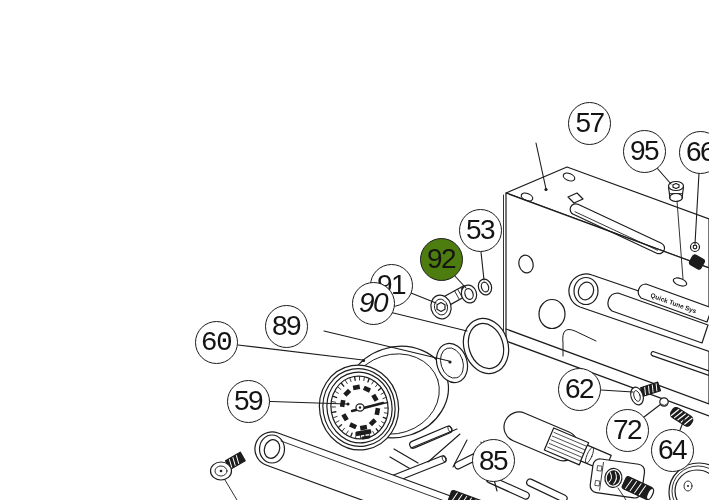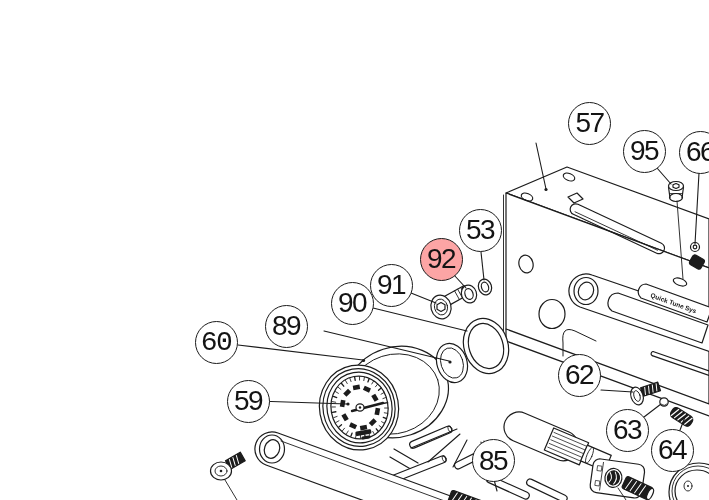--- a/index.html
+++ b/index.html
@@ -6,21 +6,21 @@
   body{width:709px;height:500px;overflow:hidden;background:#fff;
        font-family:"Liberation Sans",sans-serif;}
   #stage{position:relative;width:709px;height:500px;overflow:hidden;background:#fff;}
   #drawing{position:absolute;left:0;top:0;}
   .title{position:absolute;left:56px;top:180px;font-size:17px;color:#161616;
          letter-spacing:0.2px;white-space:nowrap;}
   .balloon{position:absolute;width:43px;height:43px;margin-left:-21.5px;margin-top:-21.5px;
            box-sizing:border-box;border:1.8px solid #1c1c1c;border-radius:50%;background:#fff;
            display:flex;align-items:center;justify-content:center;
            font-size:28px;letter-spacing:-1.5px;color:#141414;cursor:pointer;}
-  .balloon.highlighted{background:#fca5a5;}
+  .balloon.highlighted{background:#4d7c0f;}
   svg *{vector-effect:none;}
 </style>
 </head>
 <body>
 
 <div id="stage">
 
   <svg id="drawing" width="709" height="500" viewBox="0 0 709 500" fill="none" stroke="#1c1c1c" stroke-width="1.2" stroke-linecap="round" stroke-linejoin="round">
 
     <g>
@@ -320,22 +320,22 @@
   </svg>
 
 
   <div id="balloon-layer">
       <div class="balloon" style="left: 532px; top: 123px; margin-left: 36px;">57</div>
       <div class="balloon" style="left: 644px; top: 151px;">95</div>
       <div class="balloon" style="left: 700px; top: 152px;">66</div>
       <div class="balloon" style="left: 480px; top: 230px;">53</div>
       <div class="balloon highlighted" style="left: 441px; top: 259px;">92</div>
       <div class="balloon" style="left: 391px; top: 285px;">91</div>
-      <div class="balloon" style="left: 352px; top: 303px;">90</div>
+      <div class="balloon" style="left: 373px; top: 303px; font-style: italic;">90</div>
       <div class="balloon" style="left: 286px; top: 326px;">89</div>
       <div class="balloon" style="left: 216px; top: 342px; font-family: Liberation Mono, monospace;">60</div>
       <div class="balloon" style="left: 248px; top: 401px;">59</div>
       <div class="balloon" style="left: 493px; top: 420px; margin-top: 19px;">85</div>
-      <div class="balloon" style="left: 579px; top: 375px;">62</div>
-      <div class="balloon" style="left: 627px; top: 430px;">63</div>
+      <div class="balloon" style="left: 579px; top: 389px;">62</div>
+      <div class="balloon" style="left: 627px; top: 430px;">72</div>
       <div class="balloon" style="left: 672px; top: 450px;">64</div>
     </div>
 </div>
 
 </body></html>

